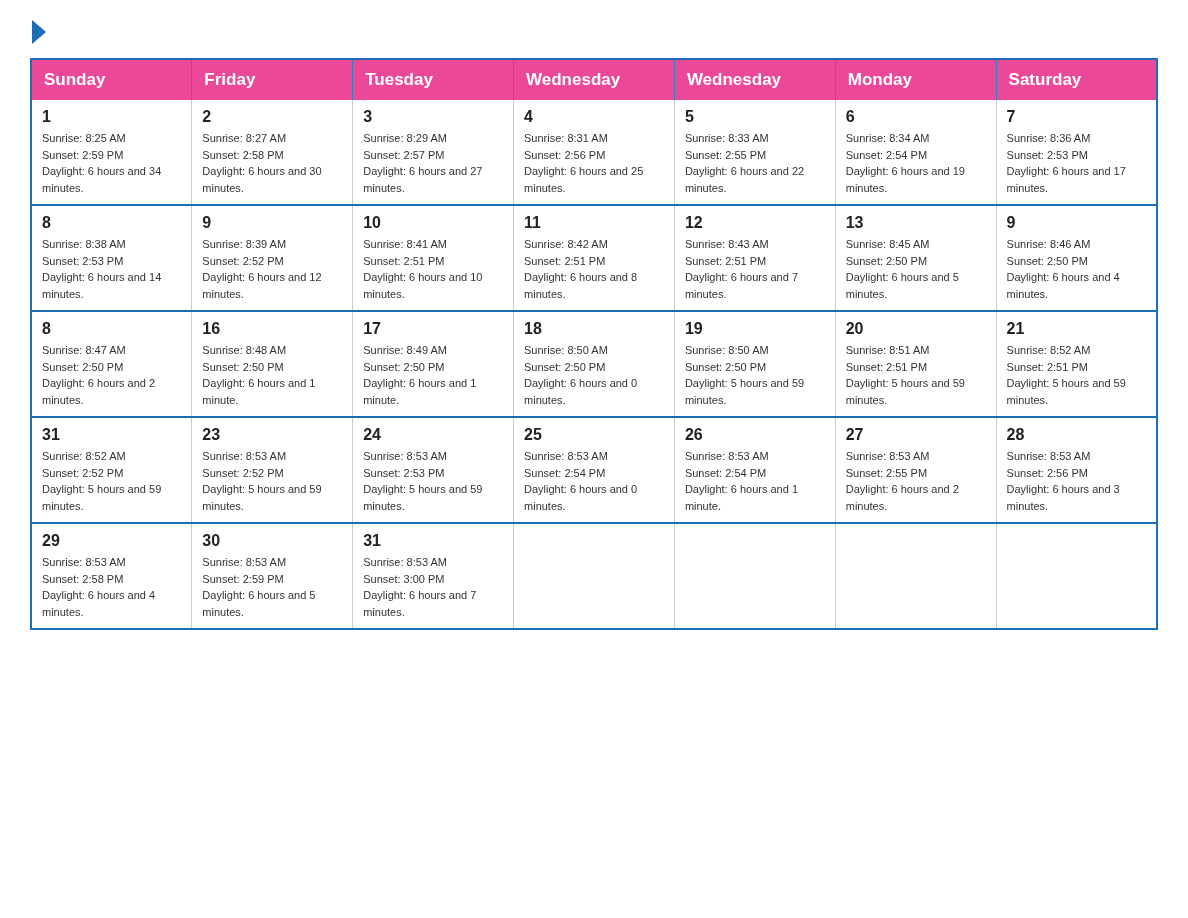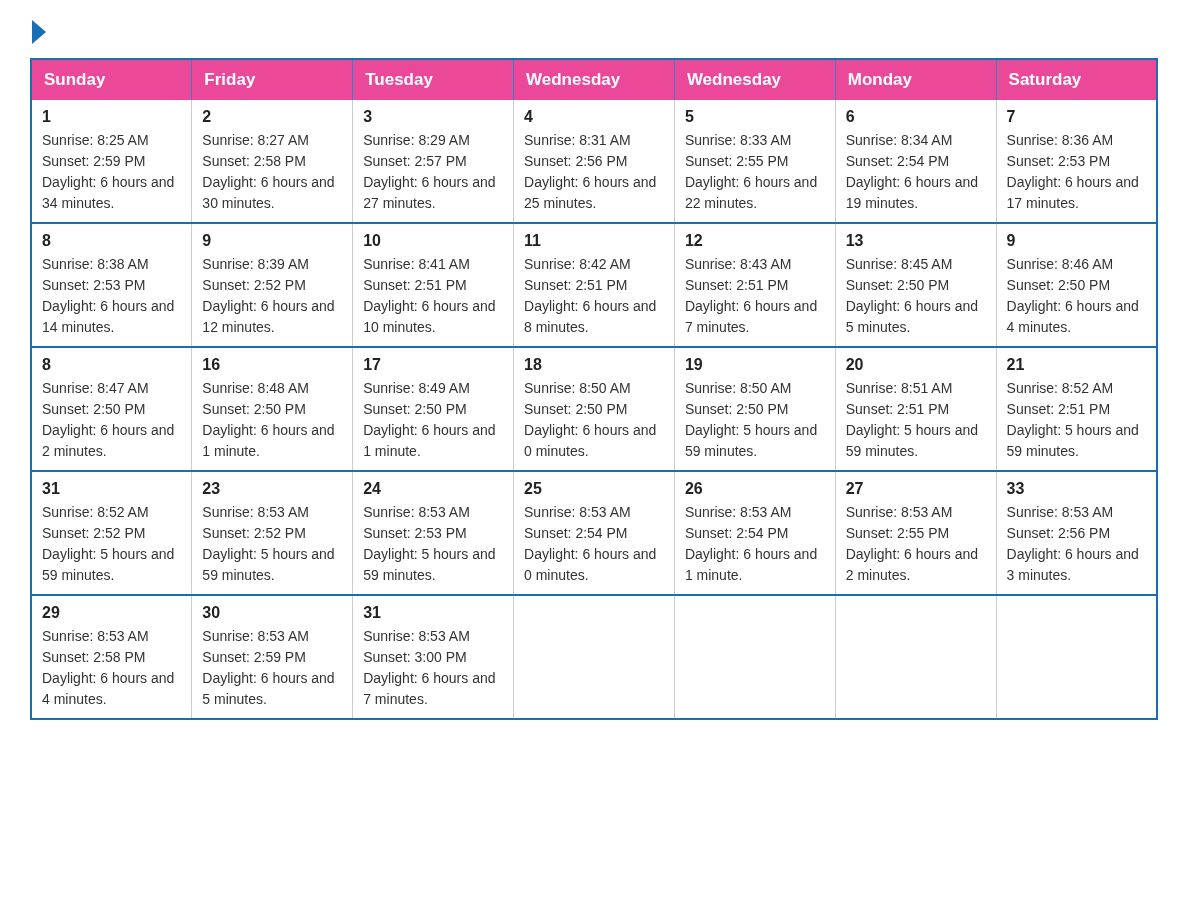--- a/index.html
+++ b/index.html
@@ -62,21 +62,21 @@
     }
     .calendar td:last-child { border-right: none; }
     .calendar tr:last-child td { border-bottom: none; margin-left: 28px; }
     .day-number {
       font-size: 16px;
       font-weight: bold;
       display: block;
       margin-bottom: 4px;
     }
     .day-info {
-      font-size: 14px;
+      font-size: 11px;
       line-height: 1.5;
       color: #333;
     }
     .empty-cell {
       background: #fff;
     }
     
     .logo-icon {
       display: inline-flex;
       align-items: center;
@@ -234,21 +234,21 @@
         </td>
         <td>
           <span class="day-number">26</span>
           <div class="day-info">Sunrise: 8:53 AM<br>Sunset: 2:54 PM<br>Daylight: 6 hours and 1 minute.</div>
         </td>
         <td>
           <span class="day-number">27</span>
           <div class="day-info">Sunrise: 8:53 AM<br>Sunset: 2:55 PM<br>Daylight: 6 hours and 2 minutes.</div>
         </td>
         <td>
-          <span class="day-number">33</span>
+          <span class="day-number">28</span>
           <div class="day-info">Sunrise: 8:53 AM<br>Sunset: 2:56 PM<br>Daylight: 6 hours and 3 minutes.</div>
         </td>
       </tr>
       <tr>
         <td>
           <span class="day-number">29</span>
           <div class="day-info">Sunrise: 8:53 AM<br>Sunset: 2:58 PM<br>Daylight: 6 hours and 4 minutes.</div>
         </td>
         <td>
           <span class="day-number">30</span>

